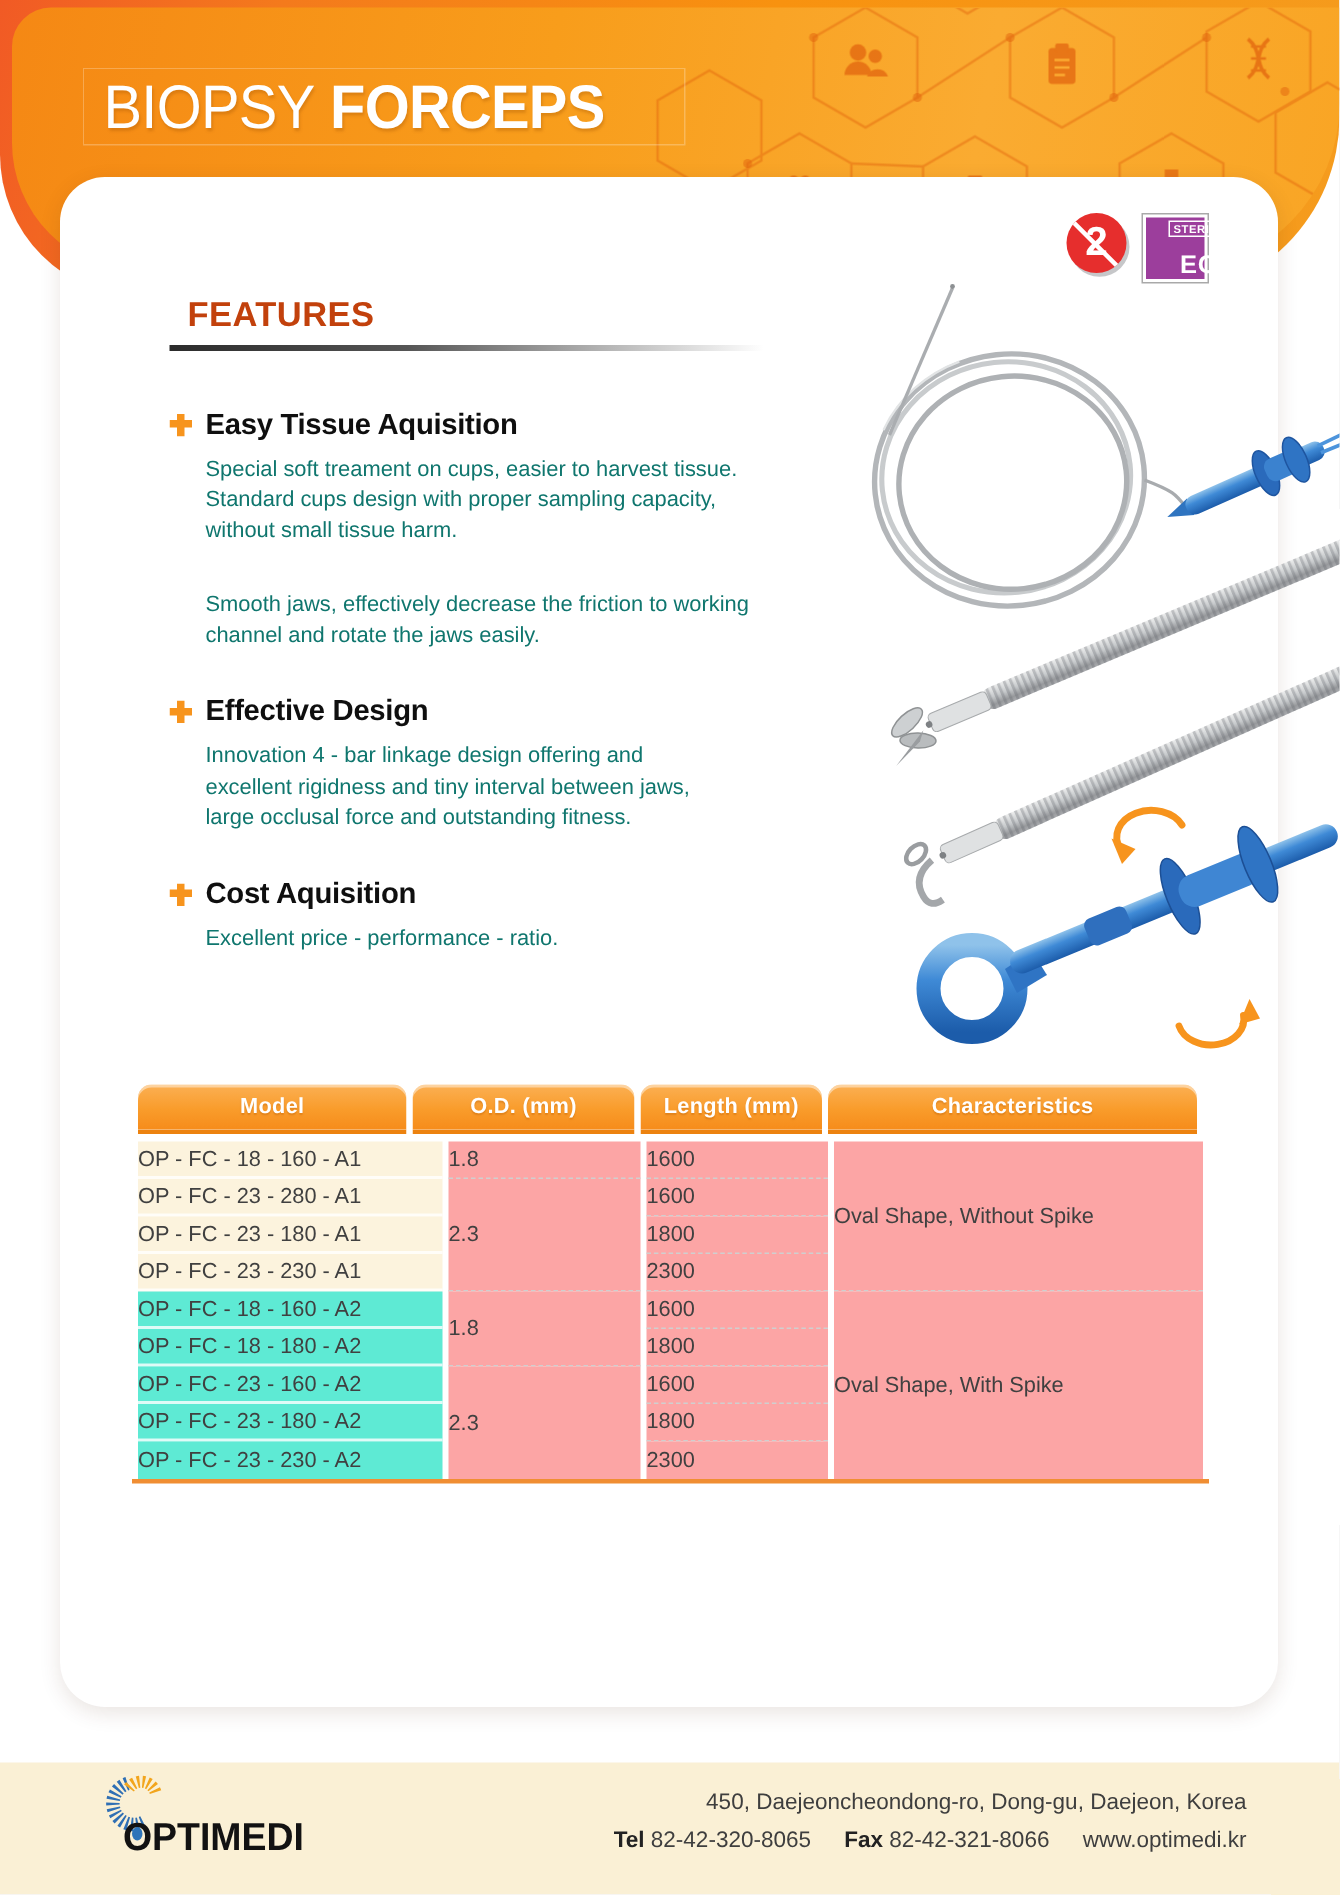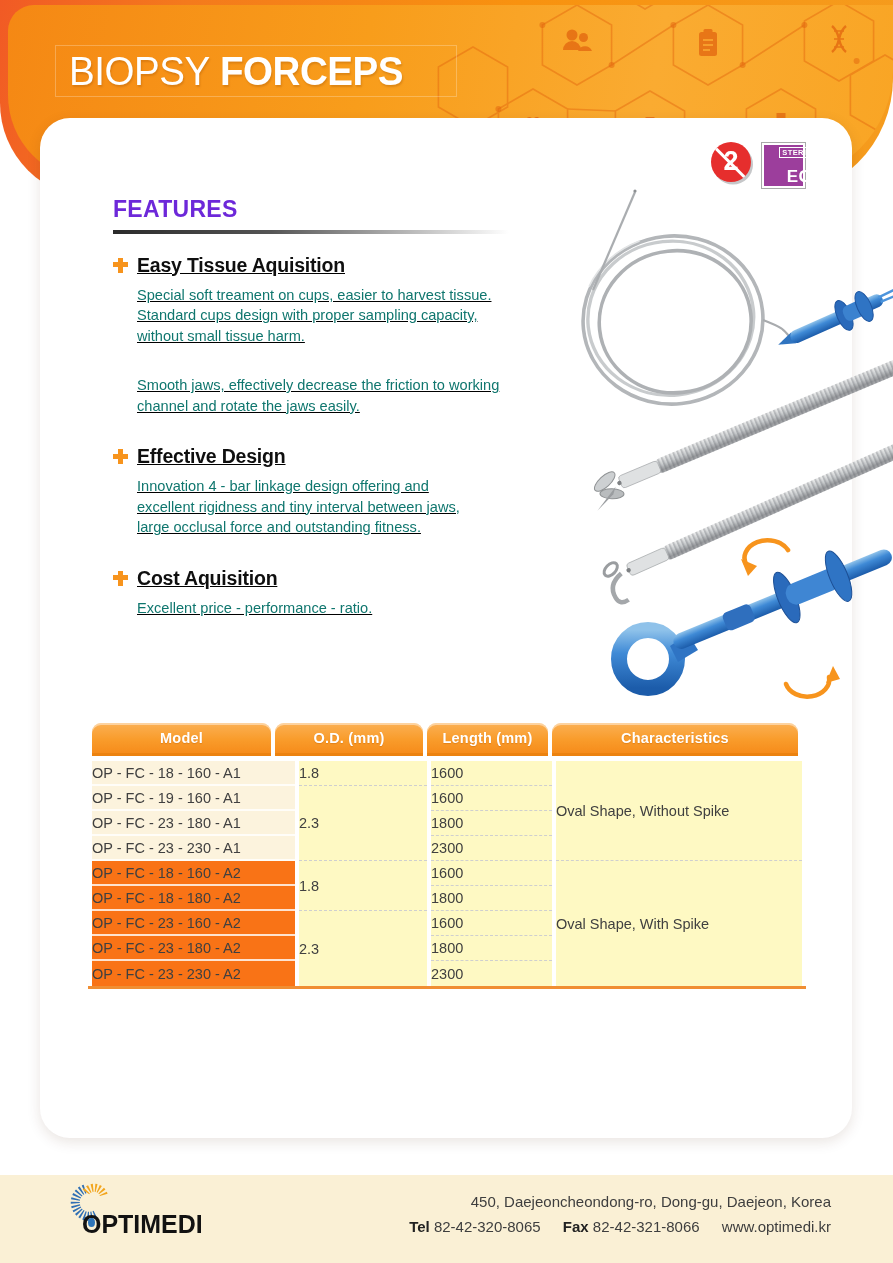--- a/index.html
+++ b/index.html
@@ -35,24 +35,24 @@
     background:#fff; transform:rotate(-45deg); }
   .sterile { width:45px; height:47px; border:1px solid #a9a9a9; background:#fff; padding:2px; }
   .sterile-inner { width:100%; height:100%; background:#9C3E9C; display:flex; flex-direction:column;
     align-items:center; justify-content:center; gap:10px;padding-left:32px; }
   .sterile .s1 { color:#fff; font-size:7.5px; font-weight:700; letter-spacing:.4px;
     border:1px solid #fff; padding:0 2px; line-height:9px; }
   .sterile .s2 { color:#fff; font-size:17px; font-weight:700; line-height:17px; letter-spacing:.5px; }
 
   
   .features { position:absolute; left:73px; top:78px; width:480px; }
-  .features h2 { font-size:23px; font-weight:700; color:#6d28d9; letter-spacing:.3px; }
+  .features h2 { font-size:23px; font-weight:700; color:#c2410c; letter-spacing:.3px;margin-left:12px; }
   .rule { margin-top:7px; width:396px; height:3.5px;
     background:linear-gradient(to right,#2b2b2b 0%,#555 40%,#b9b9b9 75%,rgba(235,235,235,0) 100%); }
-  .feature-list { margin-top:20px;text-decoration:underline; }
+  .feature-list { margin-top:38px; }
   .feature { margin-bottom:29px; }
   .f-head { display:flex; align-items:center; gap:9px; }
   .plus { width:15px; height:15px; flex:0 0 15px; border-radius:2px;
     background:
       linear-gradient(#F7941D,#F7941D) center/100% 36% no-repeat,
       linear-gradient(#F7941D,#F7941D) center/36% 100% no-repeat; }
   .f-head h3 { font-size:19.5px; font-weight:700; color:#0f0f0f; letter-spacing:-.2px; }
   .f-body { margin:8px 0 0 24px; font-size:14.6px; color:#0f766e; line-height:20.5px; white-space:pre-line; }
 
   
@@ -61,22 +61,22 @@
   .hcell { height:33px; border-radius:9px 9px 0 0; color:#fff; font-size:14.5px; font-weight:700;
     display:flex; align-items:center; justify-content:center; letter-spacing:.2px;
     background:linear-gradient(to bottom,#FBB054 0%,#F99C2B 55%,#F68C1B 100%);
     border-bottom:3px solid #EC820F; box-shadow:inset 0 2px 0 rgba(255,255,255,.45);
     text-shadow:0 1px 1px rgba(180,90,0,.35); }
   .hc-model { width:179px; } .hc-od { width:148px; } .hc-len { width:121px; } .hc-char { width:246px; }
   table.spec-table { width:718px; border-collapse:separate; border-spacing:4px 0; table-layout:fixed; }
   .spec-table td { height:25px; vertical-align:middle;
     font-size:14.5px; color:#404040; }
   td.model { background:#FCF3DD; border-bottom:2px solid rgba(255,255,255,.8); }
-  tr.a2 td.model { background:#f97316; }
-  td.plain { background:#fef9c3; border-bottom:1px dashed #cfcfcf; }
+  tr.a2 td.model { background:#5eead4; }
+  td.plain { background:#fca5a5; border-bottom:1px dashed #cfcfcf; }
   td.noline { border-bottom:none !important; }
   .orange-bar { height:3px; background:#F08E33; }
 
   
   .footer { position:absolute; left:0; right:0; top:1175px; height:88px; background:#FAF0D5; }
   .logo { position:absolute; left:62px; top:8px; width:170px; height:70px; }
   .swirl { position:absolute; left:0; top:0; }
   .logo-text { position:absolute; left:20px; top:26px; font-size:26px; font-weight:700;
     color:#121212; letter-spacing:0; transform:scaleX(.96); transform-origin:left center; }
   .o-dot { position:absolute; left:26px; top:35px; width:7px; height:9px; border-radius:50%;
@@ -222,21 +222,21 @@
             <col style="width:246px">
           </colgroup>
         <tbody>
           <tr>
             <td class="model">OP - FC - 18 - 160 - A1</td>
             <td class="plain">1.8</td>
             <td class="plain">1600</td>
             <td class="plain" rowspan="4">Oval Shape, Without Spike</td>
           </tr>
           <tr>
-            <td class="model">OP - FC - 19 - 160 - A1</td>
+            <td class="model">OP - FC - 23 - 280 - A1</td>
             <td class="plain" rowspan="3">2.3</td>
             <td class="plain">1600</td>
           </tr>
           <tr>
             <td class="model">OP - FC - 23 - 180 - A1</td>
             <td class="plain">1800</td>
           </tr>
           <tr>
             <td class="model">OP - FC - 23 - 230 - A1</td>
             <td class="plain">2300</td>

